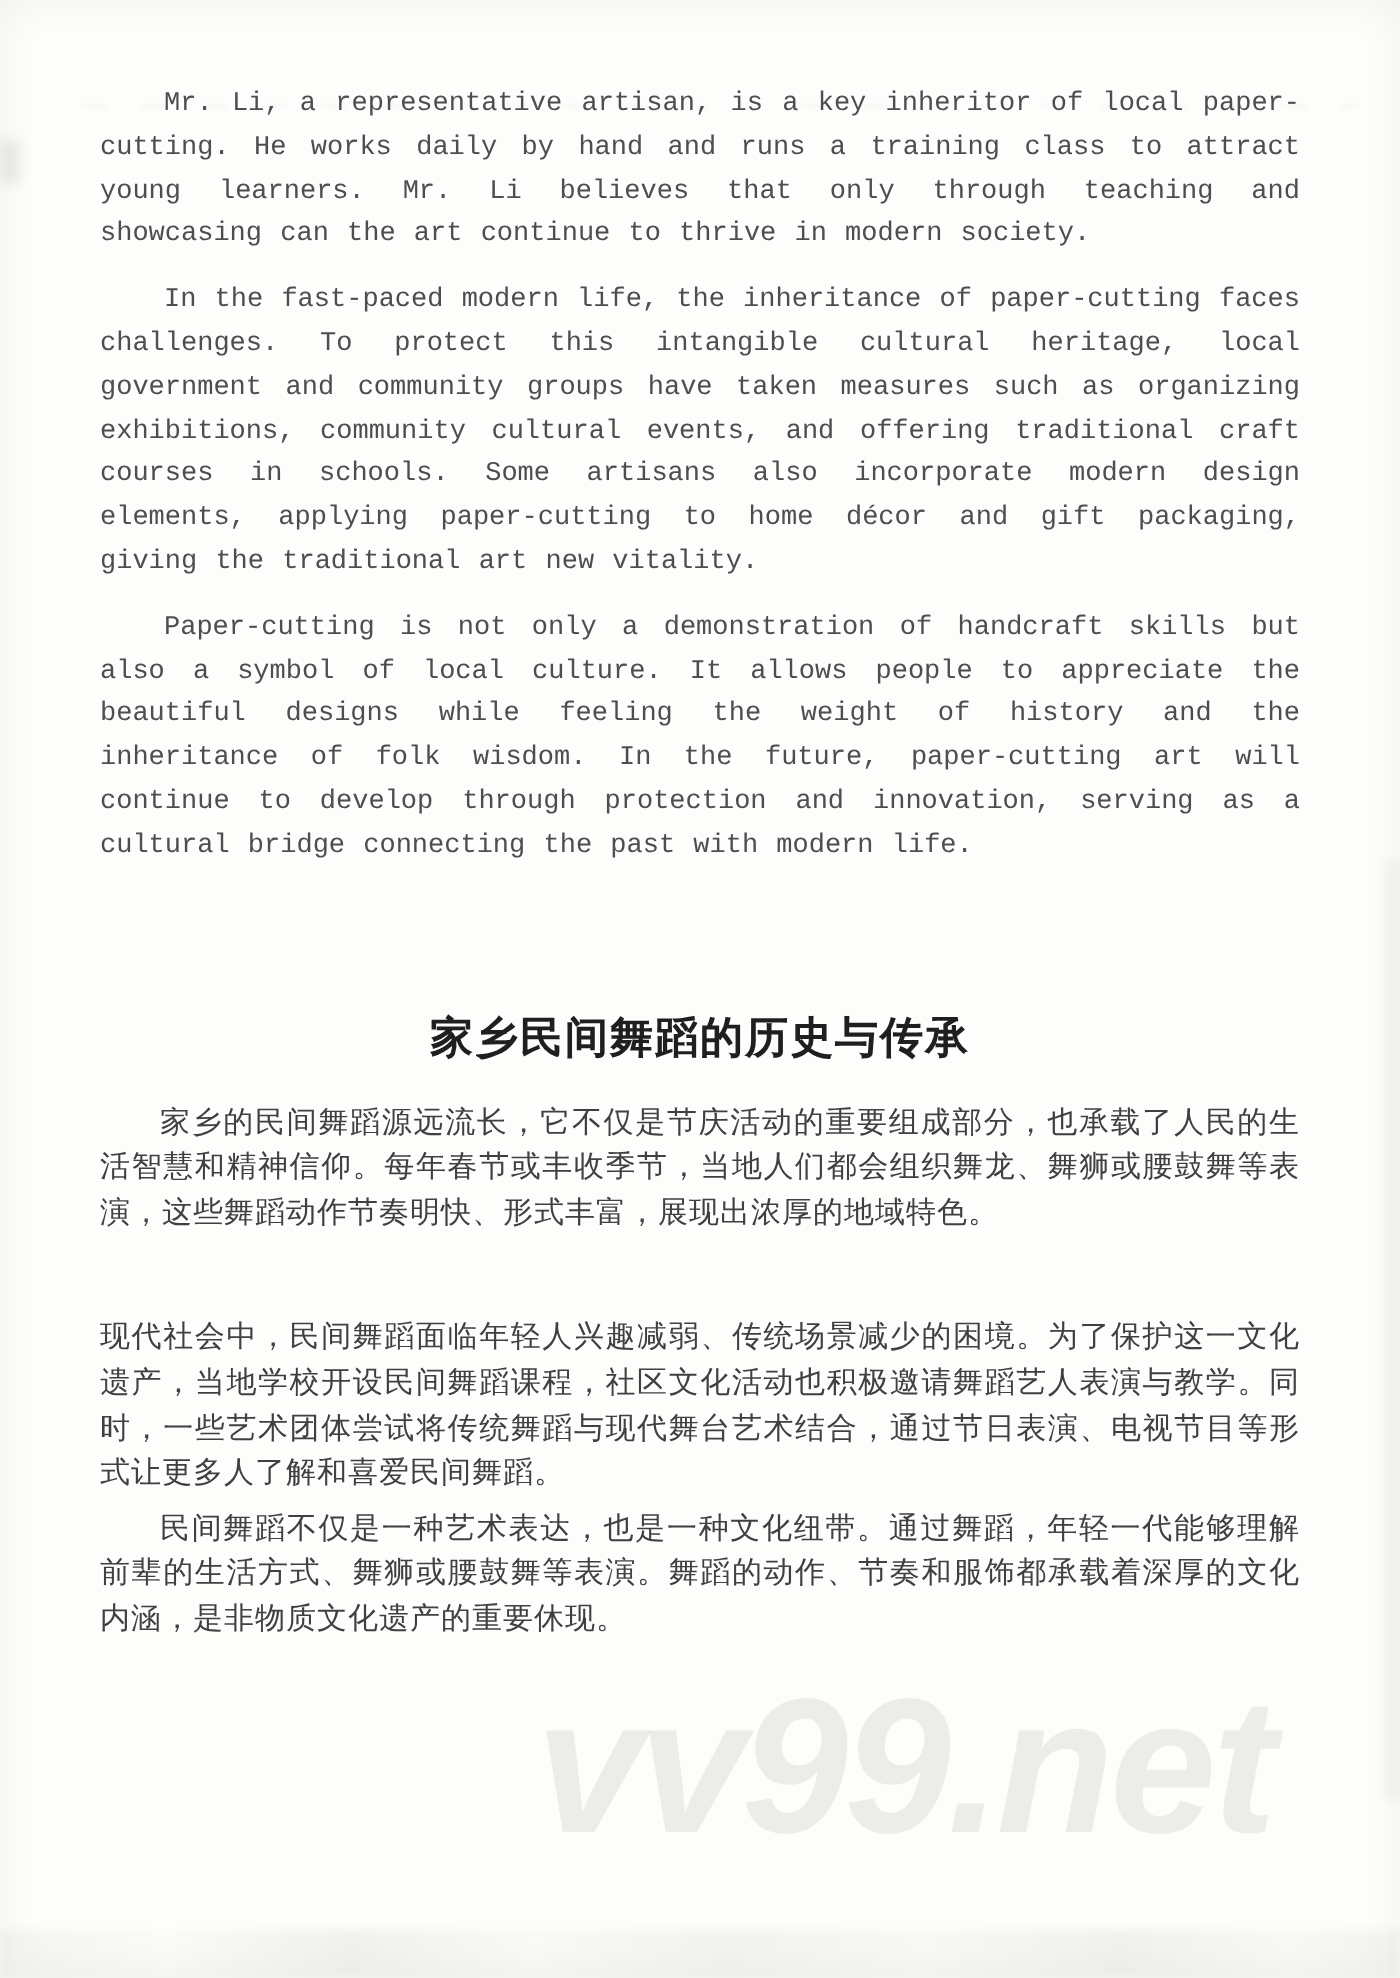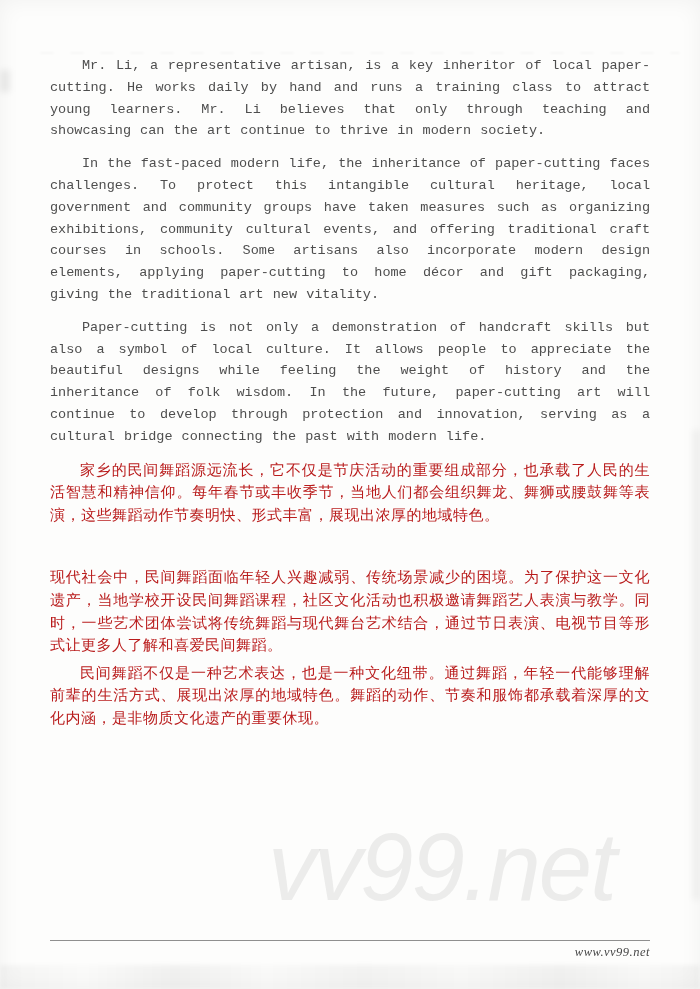--- a/index.html
+++ b/index.html
@@ -11,21 +11,21 @@
     position: relative;
     width: 700px;
     height: 989px;
     background: #fdfdfc;
     overflow: hidden;
     box-shadow: inset 0 0 22px rgba(0,0,0,0.05);
   }
   .content {
     position: absolute;
     left: 50px;
-    top: 55px;
+    top: 42px;
     width: 600px;
     z-index: 2;
   }
   
   .en-para {
     font-family: "Liberation Mono", "DejaVu Sans Mono", monospace;
     font-size: 13.5px;
     line-height: 21.8px;
     color: #4e4e4e;
     text-align: justify;
@@ -42,21 +42,21 @@
     text-align: center;
     letter-spacing: 1px;
     line-height: 32px;
     margin: 68px 0 16px 0;
   }
   
   .cn-para {
     font-family: "Liberation Serif", "DejaVu Serif", serif;
     font-size: 15px;
     line-height: 22.6px;
-    color: #b91c1c;
+    color: #404040;
     text-align: justify;
     text-indent: 2em;
     letter-spacing: 0.5px;
     margin: 0 0 5px 0;
   }
   .cn-para.no-indent {
     text-indent: 0;
     margin-top: 40px;
   }
   
@@ -78,26 +78,26 @@
     font-size: 12.5px;
     color: #474747;
     text-align: right;
     padding-top: 4px;
     letter-spacing: 0.5px;
   }
   
   .watermark {
     position: absolute;
     left: 268px;
-    top: 819px;
+    top: 836px;
     z-index: 1;
     font-family: "Liberation Sans", "DejaVu Sans", sans-serif;
     font-size: 96px;
     font-style: italic;
-    font-weight: normal;
+    font-weight: bold;
     letter-spacing: -2px;
     line-height: 1;
     color: rgba(90, 90, 90, 0.10);
     white-space: nowrap;
     user-select: none;
   }
   
   .smudge {
     position: absolute;
     z-index: 0;
@@ -143,29 +143,26 @@
   <div class="smudge smudge-topline"></div>
 
   <div class="content">
 
     <p class="en-para">Mr. Li, a representative artisan, is a key inheritor of local paper-cutting. He works daily by hand and runs a training class to attract young learners. Mr. Li believes that only through teaching and showcasing can the art continue to thrive in modern society.</p>
 
     <p class="en-para">In the fast-paced modern life, the inheritance of paper-cutting faces challenges. To protect this intangible cultural heritage, local government and community groups have taken measures such as organizing exhibitions, community cultural events, and offering traditional craft courses in schools. Some artisans also incorporate modern design elements, applying paper-cutting to home décor and gift packaging, giving the traditional art new vitality.</p>
 
     <p class="en-para">Paper-cutting is not only a demonstration of handcraft skills but also a symbol of local culture. It allows people to appreciate the beautiful designs while feeling the weight of history and the inheritance of folk wisdom. In the future, paper-cutting art will continue to develop through protection and innovation, serving as a cultural bridge connecting the past with modern life.</p>
 
+    <h1 class="cn-title">家乡民间舞蹈的历史与传承</h1>
 
     <p class="cn-para">家乡的民间舞蹈源远流长，它不仅是节庆活动的重要组成部分，也承载了人民的生活智慧和精神信仰。每年春节或丰收季节，当地人们都会组织舞龙、舞狮或腰鼓舞等表演，这些舞蹈动作节奏明快、形式丰富，展现出浓厚的地域特色。</p>
 
 
     <p class="cn-para no-indent">现代社会中，民间舞蹈面临年轻人兴趣减弱、传统场景减少的困境。为了保护这一文化遗产，当地学校开设民间舞蹈课程，社区文化活动也积极邀请舞蹈艺人表演与教学。同时，一些艺术团体尝试将传统舞蹈与现代舞台艺术结合，通过节日表演、电视节目等形式让更多人了解和喜爱民间舞蹈。</p>
 
-    <p class="cn-para">民间舞蹈不仅是一种艺术表达，也是一种文化纽带。通过舞蹈，年轻一代能够理解前辈的生活方式、展现出浓厚的地域特色。舞蹈的动作、节奏和服饰都承载着深厚的文化内涵，是非物质文化遗产的重要休现。</p>
+    <p class="cn-para">民间舞蹈不仅是一种艺术表达，也是一种文化纽带。通过舞蹈，年轻一代能够理解前辈的生活方式、舞狮或腰鼓舞等表演。舞蹈的动作、节奏和服饰都承载着深厚的文化内涵，是非物质文化遗产的重要休现。</p>
 
 
   </div>
 
-  <div class="footer">
-    <hr class="footer-rule">
-    <div class="footer-url">www.vv99.net</div>
-  </div>
 
 </div>
 
 </body></html>

